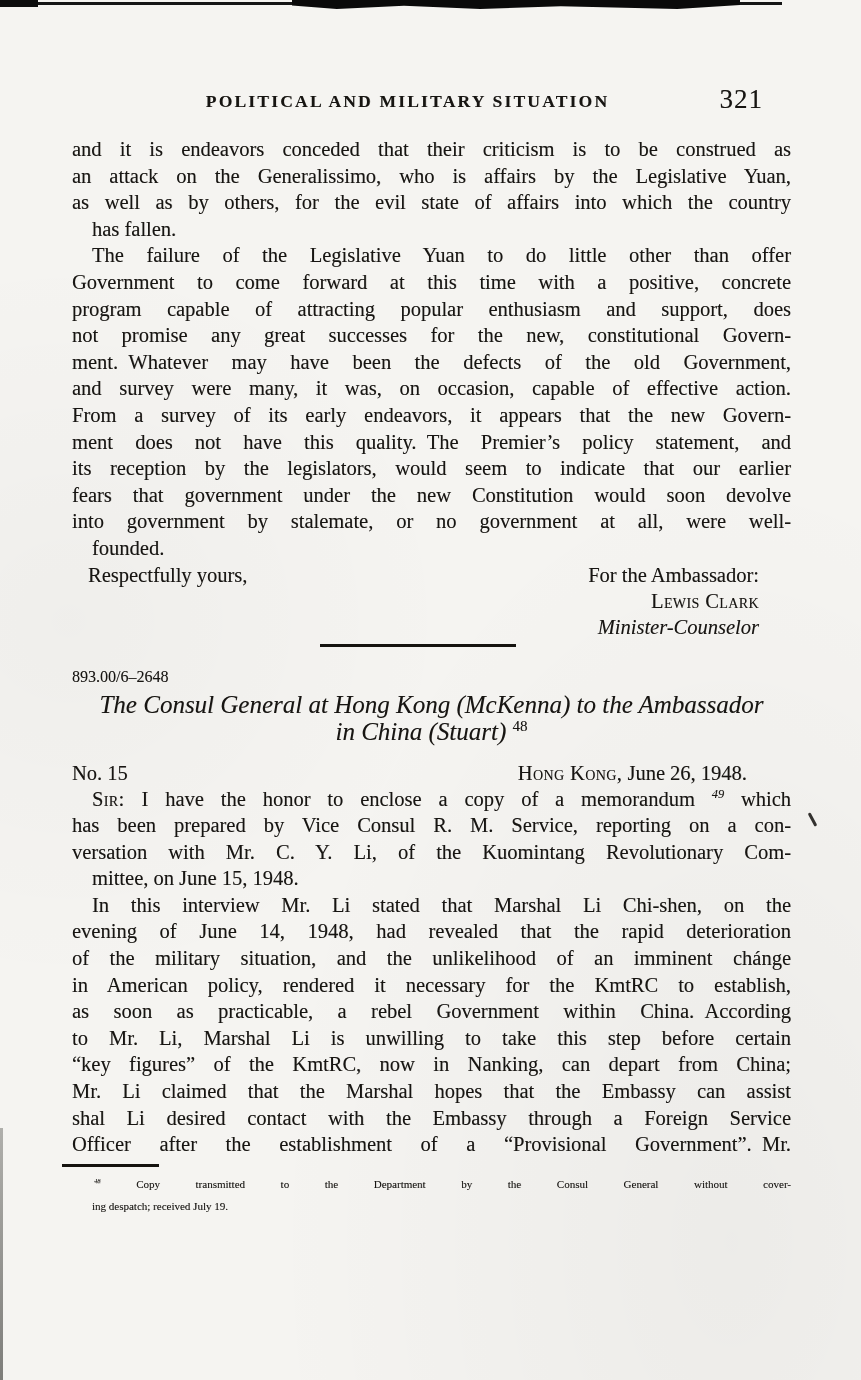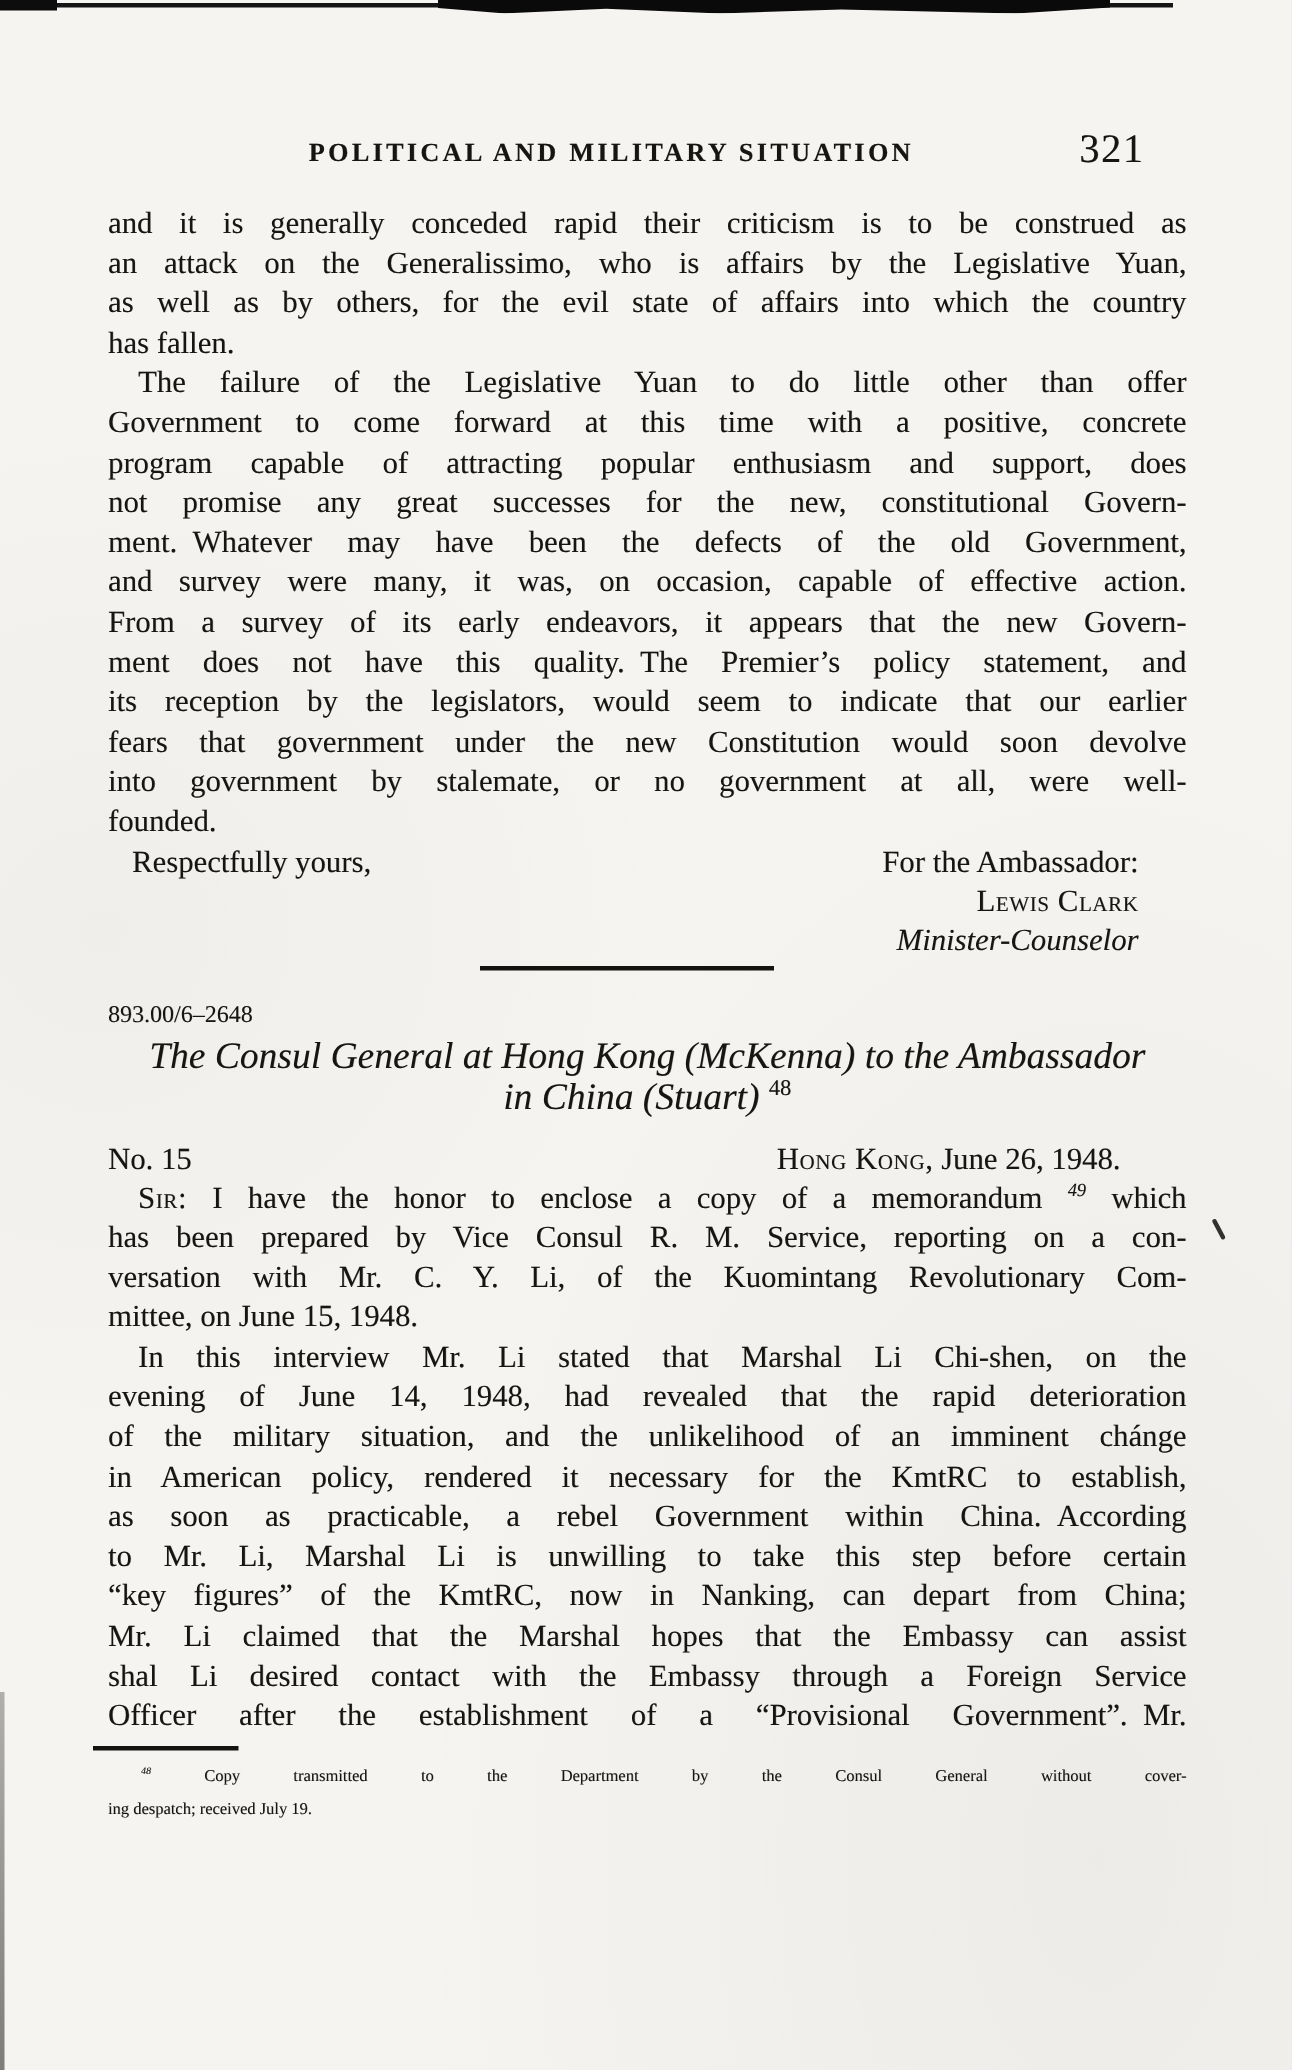--- a/index.html
+++ b/index.html
@@ -27,21 +27,21 @@
   .head-title { position:absolute; left:calc(50% - 24px); transform:translateX(-50%); top:7px;
                 font-size:17.5px; font-weight:700; letter-spacing:2.2px; white-space:nowrap;text-align:center; }
   .page-num   { position:absolute; right:28px; top:0; font-size:27px; letter-spacing:1px; }
 
   
   .text-block { position:absolute; left:72px; top:136px; width:719px;
                 font-size:20.5px; line-height:26.6px;
                 text-shadow:0.3px 0.3px 0 rgba(20,18,15,0.35); }
   .line { min-height:1em; }
   .jl { text-align:justify; text-align-last:justify; }
-  .ll { text-align:left; text-align-last:left; }
+  .ll { text-align:left; text-align-last:left;margin-left:20px; }
   .paragraph.indent > .line.first { text-indent:20px; }
 
   .signature { position:relative; height:76px; line-height:26px; }
   .sig-closing { position:absolute; left:16px; top:0; }
   .sig-right { position:absolute; right:32px; top:0; }
   .sig-right .line { text-align:right; text-align-last:auto; }
 
   .rule    { width:196px; height:3px; background:#15130f; margin:6px 0 0 248px; }
   .docref  { margin-top:20px; font-size:16px; line-height:20px; }
   .doc-heading { margin-top:4px; font-style:italic; font-size:25px; line-height:27.5px; }
@@ -69,21 +69,21 @@
   <div class="scan-mark-backslash"></div>
   <div class="scan-edge-left"></div>
 
   <header class="running-head">
     <span class="head-title">POLITICAL AND MILITARY SITUATION</span>
     <span class="page-num">321</span>
   </header>
 
   <main class="text-block">
       <div class="paragraph">
-        <div class="line first jl">and it is generally conceded rapid their criticism is to be construed as</div>
+        <div class="line first jl">and it is endeavors conceded that their criticism is to be construed as</div>
         <div class="line jl">an attack on the Generalissimo, who is affairs by the Legislative Yuan,</div>
         <div class="line jl">as well as by others, for the evil state of affairs into which the country</div>
         <div class="line ll">has fallen.</div>
       </div>
       <div class="paragraph indent">
         <div class="line first jl">The failure of the Legislative Yuan to do little other than offer</div>
         <div class="line jl">Government to come forward at this time with a positive, concrete</div>
         <div class="line jl">program capable of attracting popular enthusiasm and support, does</div>
         <div class="line jl">not promise any great successes for the new, constitutional Govern-</div>
         <div class="line jl">ment. Whatever may have been the defects of the old Government,</div>

